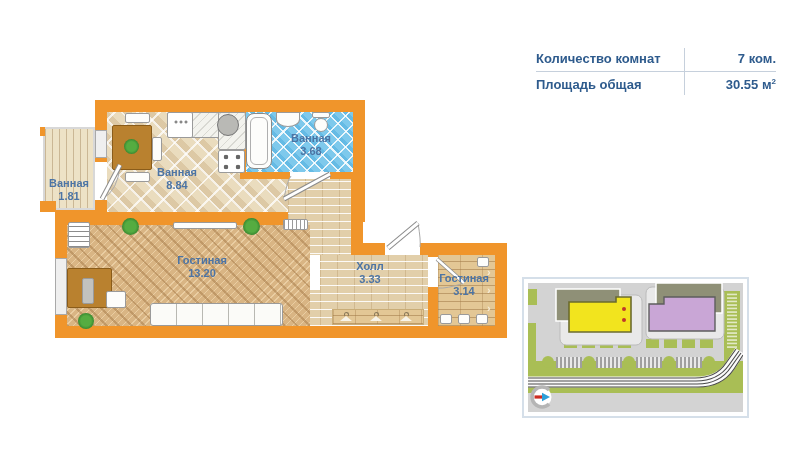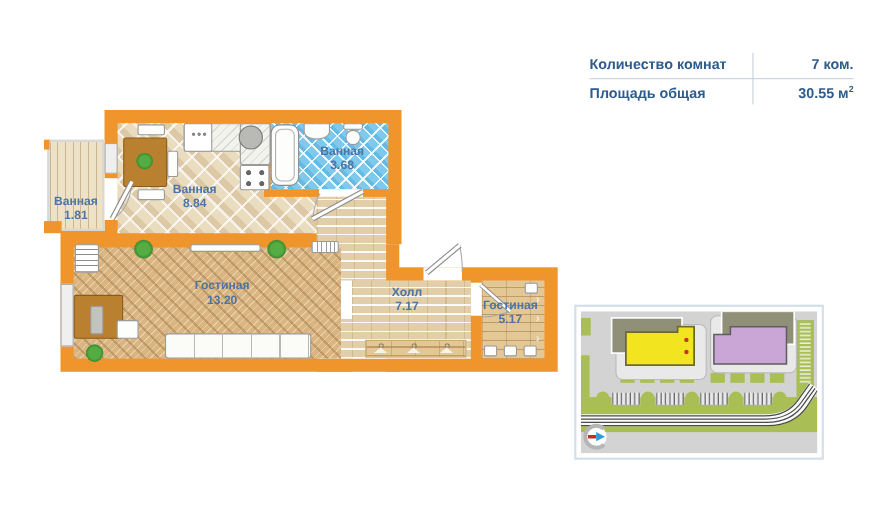--- a/index.html
+++ b/index.html
@@ -186,25 +186,25 @@
   <div class="room-label" style="left:271px;top:50px">
     <div>Ванная</div>
       <div>3.68</div>
   </div>
   <div class="room-label" style="left:162px;top:172px">
     <div>Гостиная</div>
       <div>13.20</div>
   </div>
   <div class="room-label" style="left:330px;top:178px">
     <div>Холл</div>
-      <div>7.17</div>
+      <div>3.33</div>
   </div>
   <div class="room-label" style="left:424px;top:190px">
     <div>Гостиная</div>
-      <div>5.17</div>
+      <div>3.14</div>
   </div>
 </div>
 
 <div id="site-map" class="abs">
   <svg width="215" height="129" viewBox="0 0 215 129">
     <defs>
       <pattern id="ph" width="4" height="4" patternUnits="userSpaceOnUse">
         <path d="M1,0 V4" stroke="#555555" stroke-width="1"></path>
       </pattern>
       <pattern id="pv" width="4" height="3.5" patternUnits="userSpaceOnUse">

